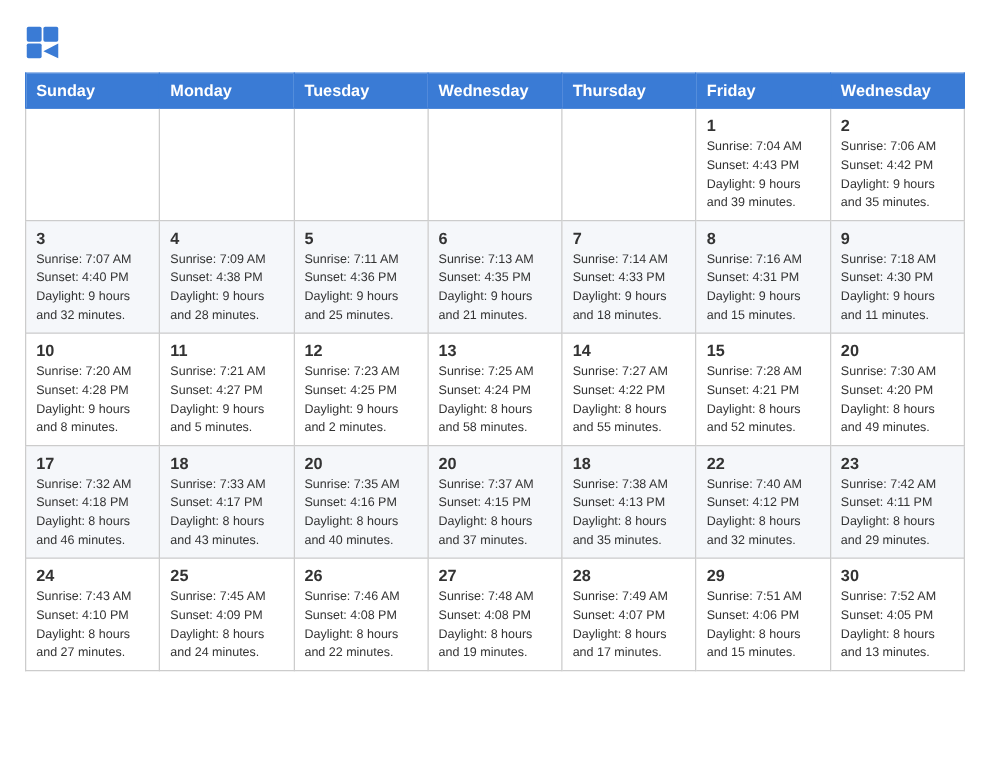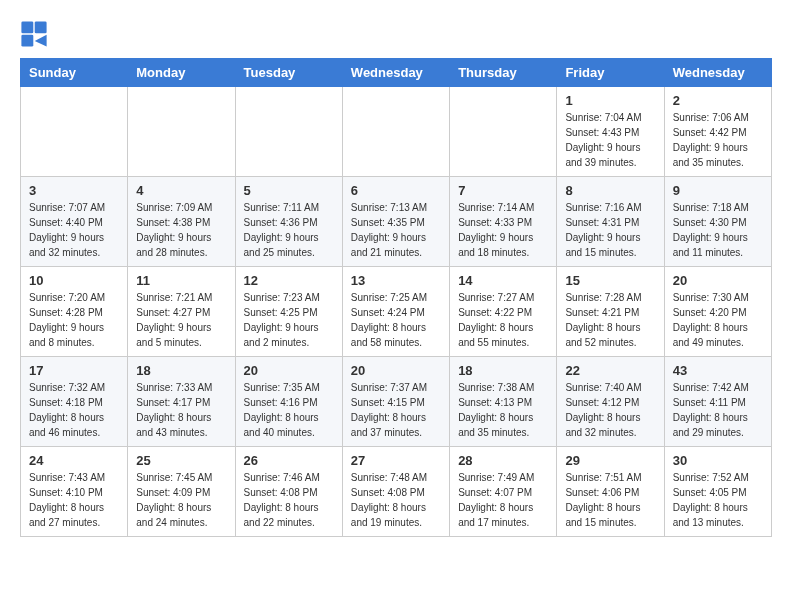--- a/index.html
+++ b/index.html
@@ -219,21 +219,21 @@
         </td>
         <td>
           <span class="day-number">18</span>
           <div class="day-info">Sunrise: 7:38 AM<br>Sunset: 4:13 PM<br>Daylight: 8 hours<br>and 35 minutes.</div>
         </td>
         <td>
           <span class="day-number">22</span>
           <div class="day-info">Sunrise: 7:40 AM<br>Sunset: 4:12 PM<br>Daylight: 8 hours<br>and 32 minutes.</div>
         </td>
         <td>
-          <span class="day-number">43</span>
+          <span class="day-number">23</span>
           <div class="day-info">Sunrise: 7:42 AM<br>Sunset: 4:11 PM<br>Daylight: 8 hours<br>and 29 minutes.</div>
         </td>
       </tr>
       <tr>
         <td>
           <span class="day-number">24</span>
           <div class="day-info">Sunrise: 7:43 AM<br>Sunset: 4:10 PM<br>Daylight: 8 hours<br>and 27 minutes.</div>
         </td>
         <td>
           <span class="day-number">25</span>

